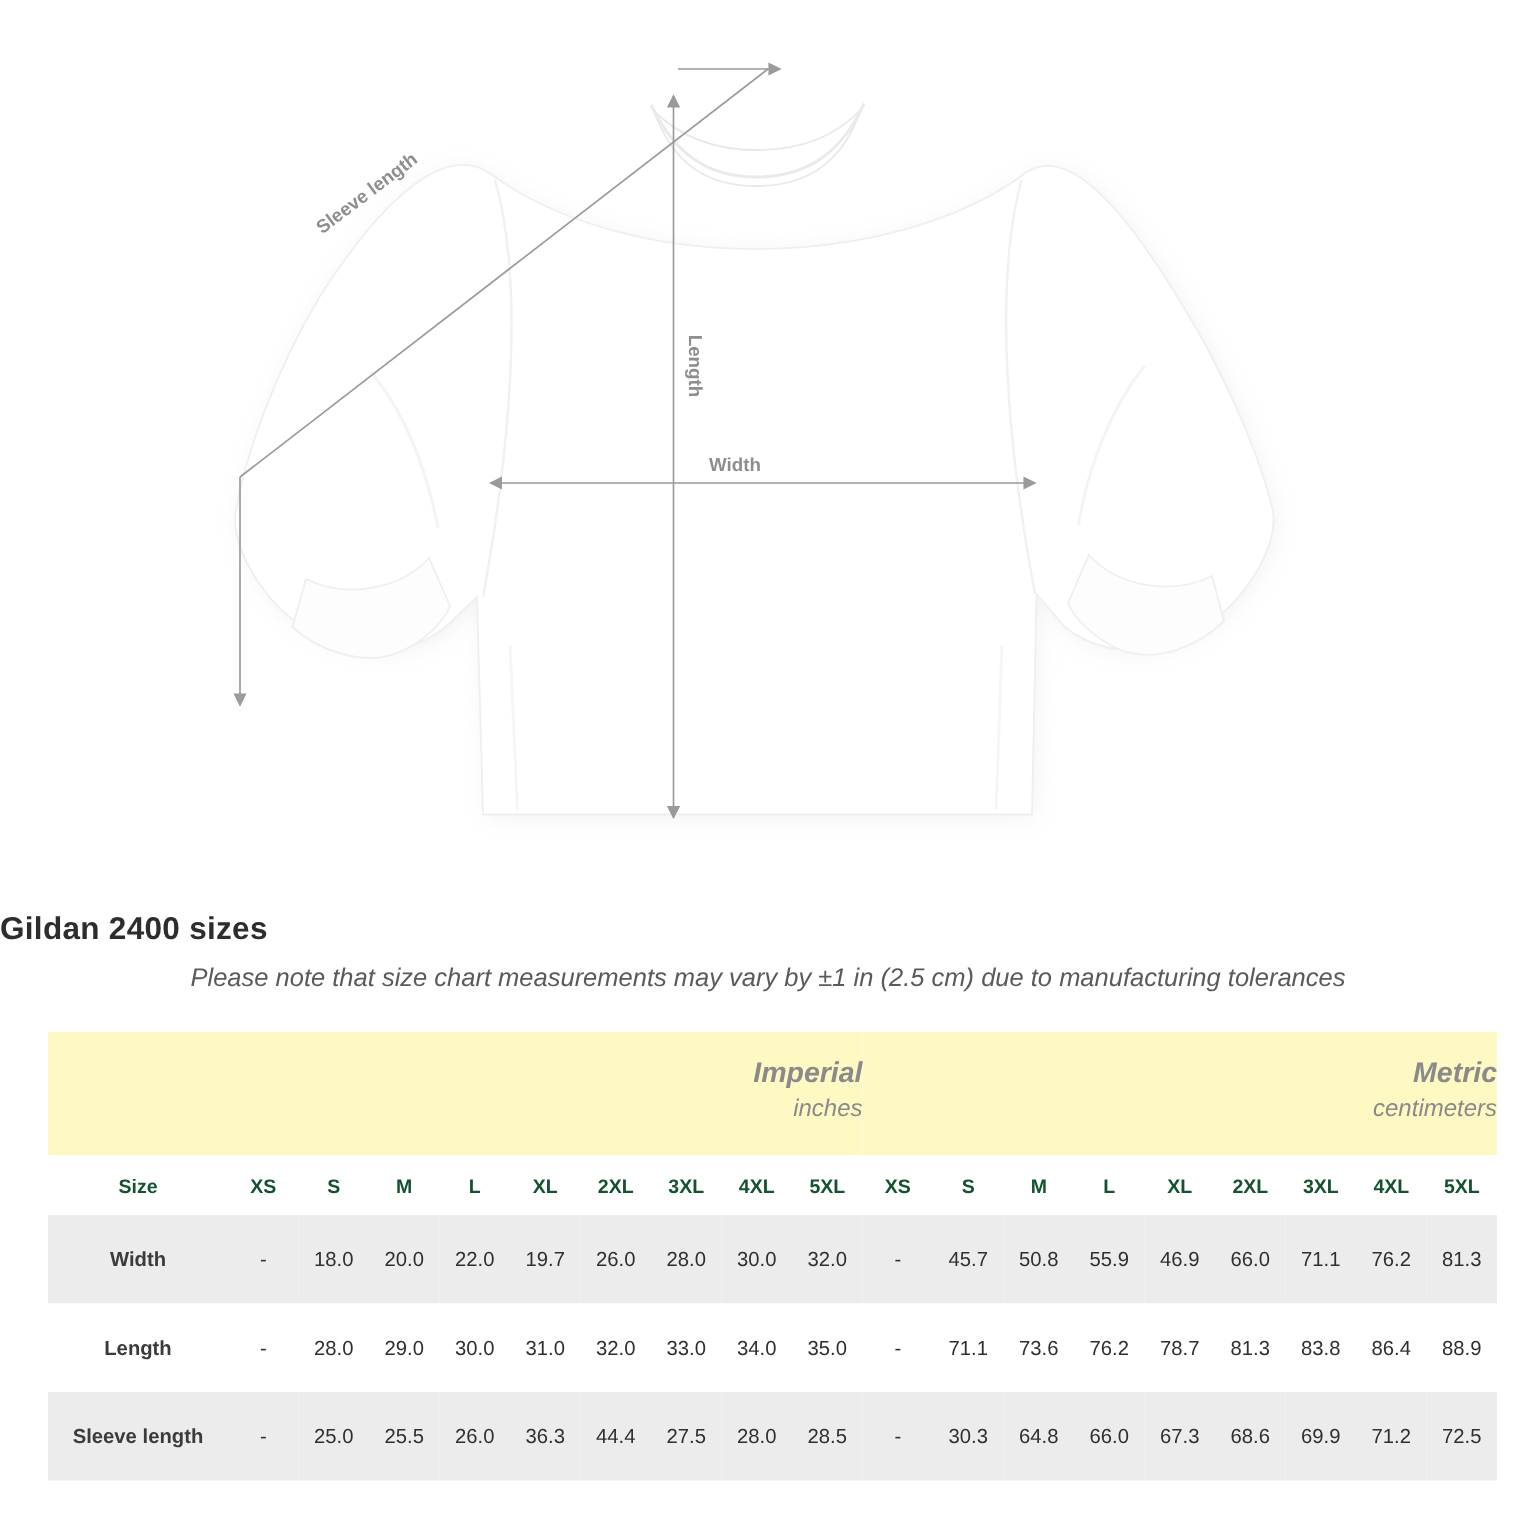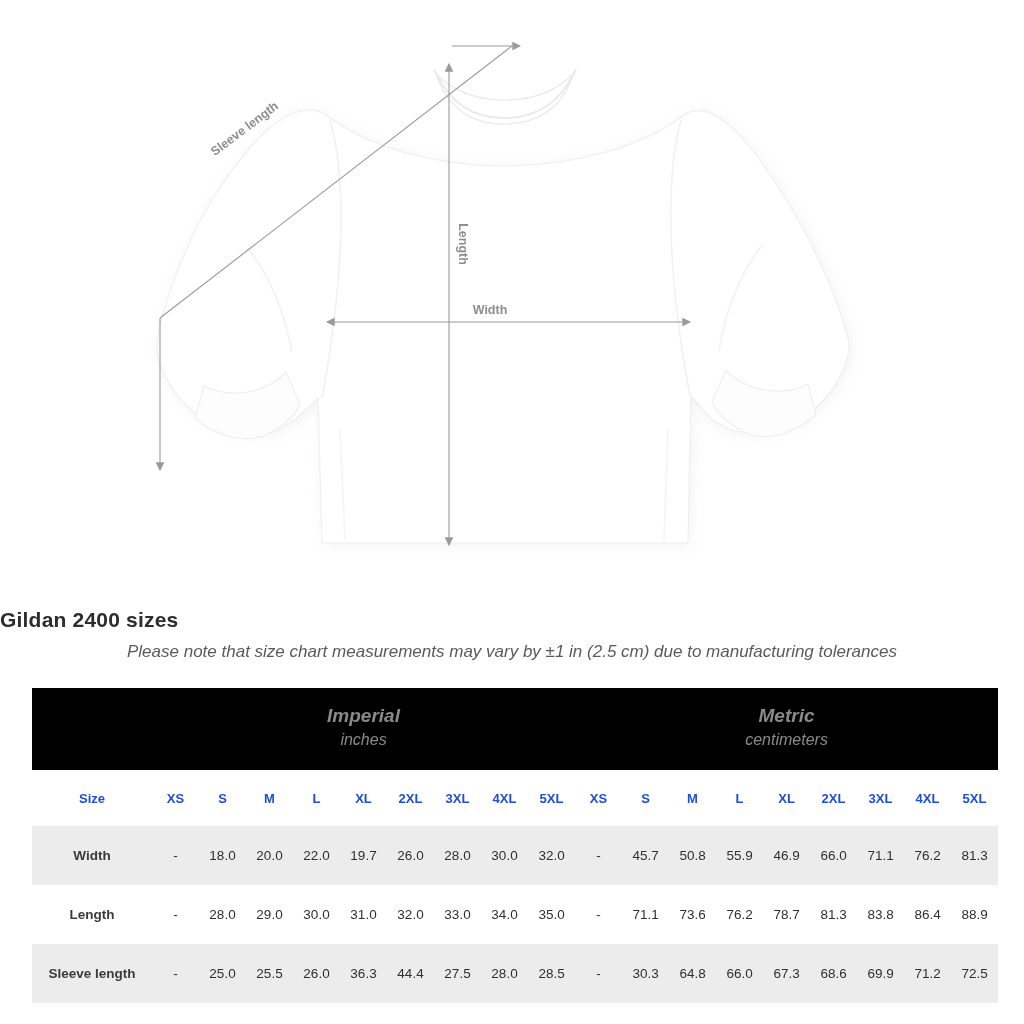--- a/index.html
+++ b/index.html
@@ -59,46 +59,46 @@
   table.size-table {
     border-collapse: collapse;
     width: 960px;
     table-layout: fixed;
   }
   table.size-table td, table.size-table th {
     border: 0;
     padding: 0;
   }
   .unit-head {
-    background: #000000;
+    background: #fef9c3;
     height: 82px;
-    text-align: center;
+    text-align: right;
     vertical-align: middle;
   }
   .unit-name {
     font-size: 19px;
     font-style: italic;
     font-weight: bold;
     color: #8a8a8a;
     line-height: 1.15;
   }
   .unit-sub {
     font-size: 16px;
     font-style: italic;
     color: #8a8a8a;
     line-height: 1.6;
   }
   .hdr-row td {
     background: #ffffff;
-    height: 56px;
+    height: 40px;
     text-align: center;
     vertical-align: middle;
     font-size: 13px;
     font-weight: bold;
-    color: #1d4ed8;
+    color: #14532d;
   }
   .hdr-row td.rowlabel {
     background: #ffffff;
     font-size: 13px;
   }
   .data-row td {
     height: 59px;
     text-align: center;
     vertical-align: middle;
     font-size: 13.5px;

